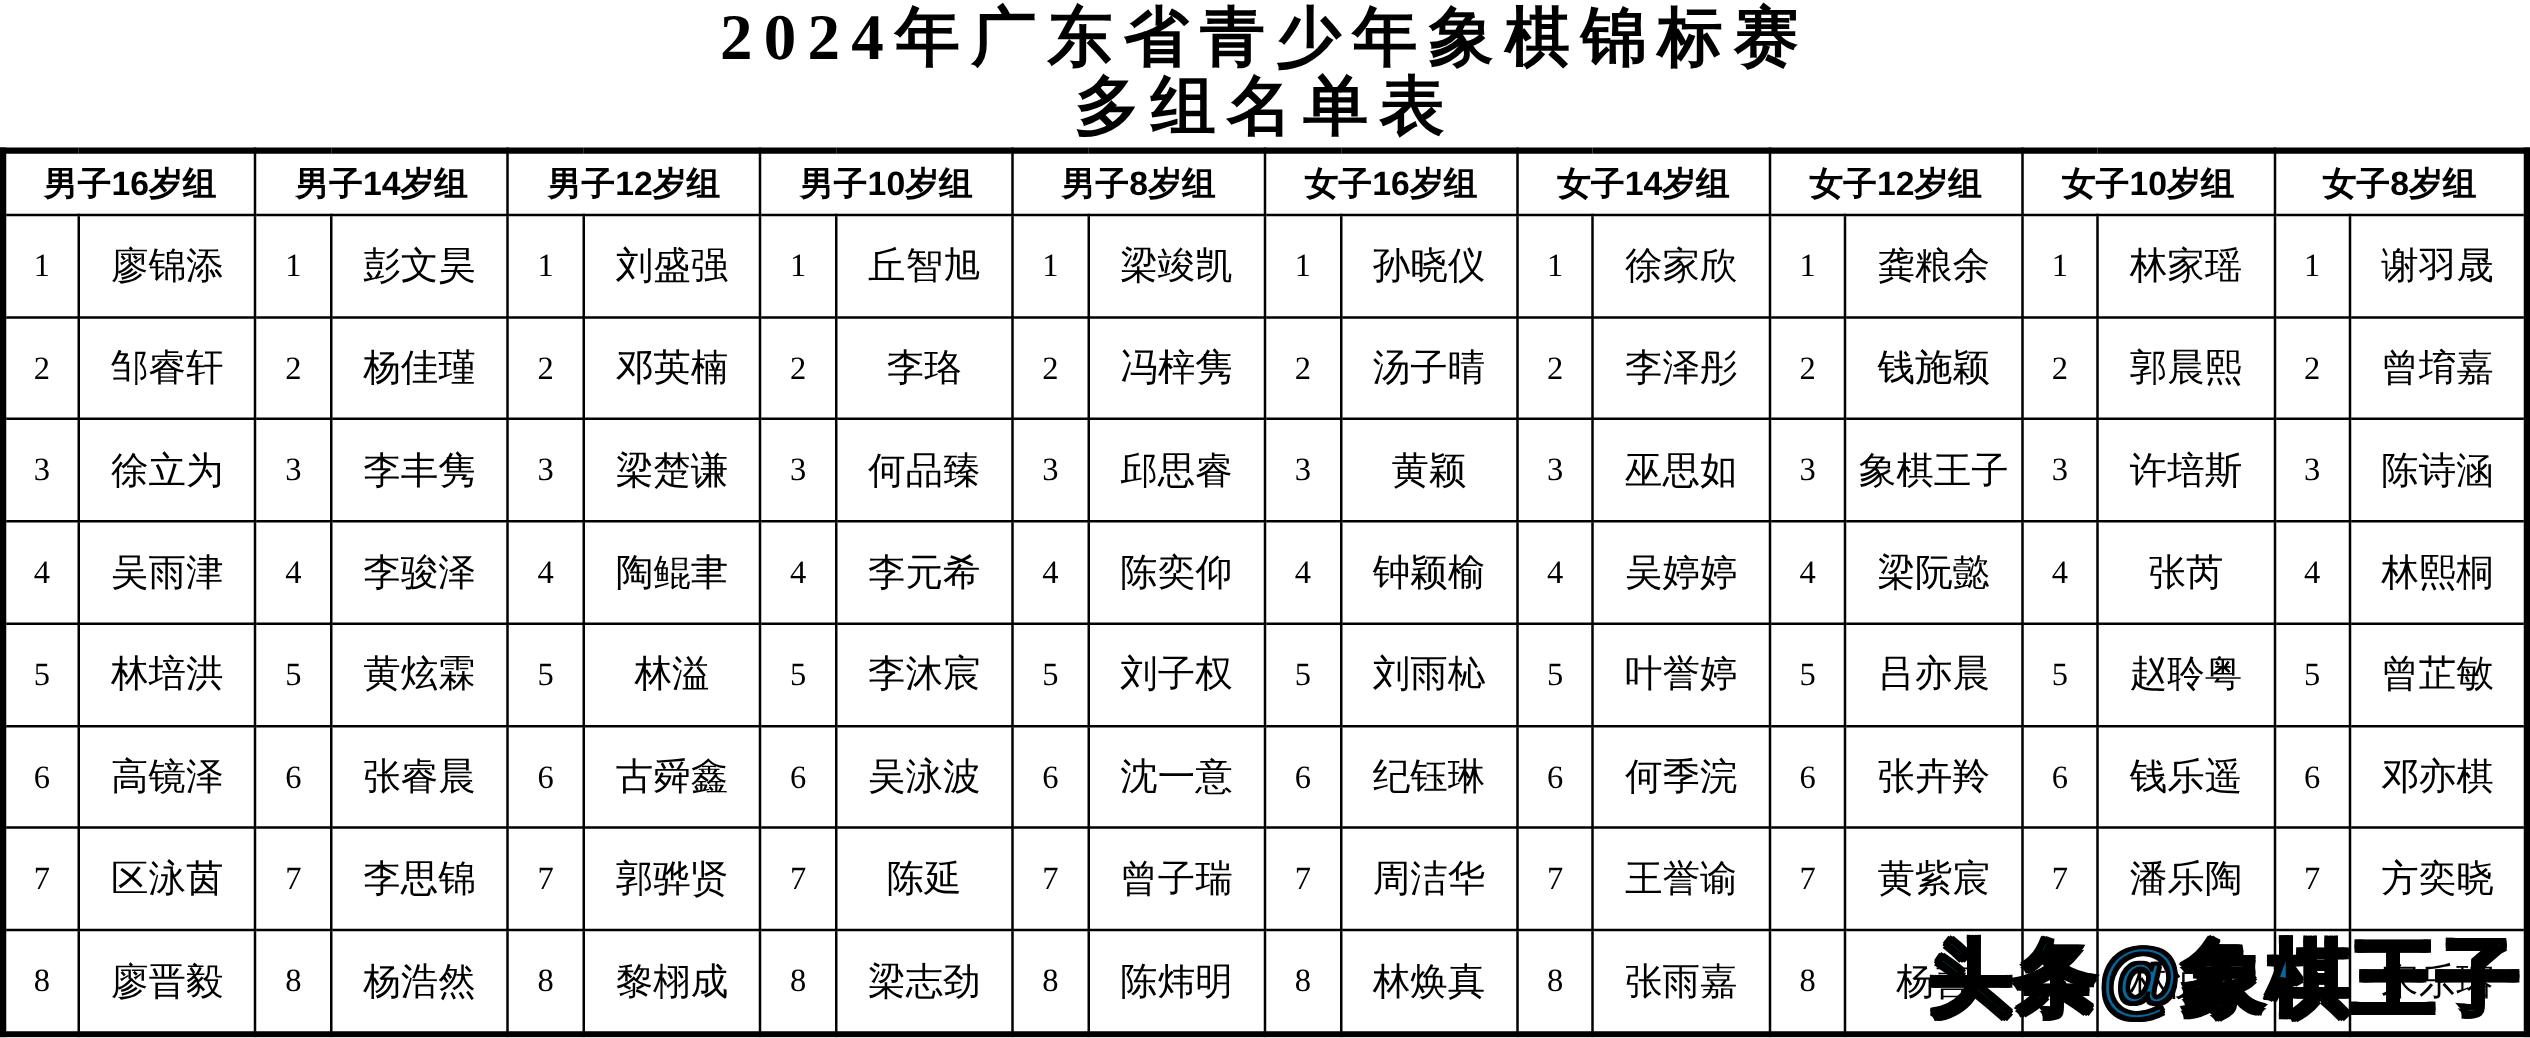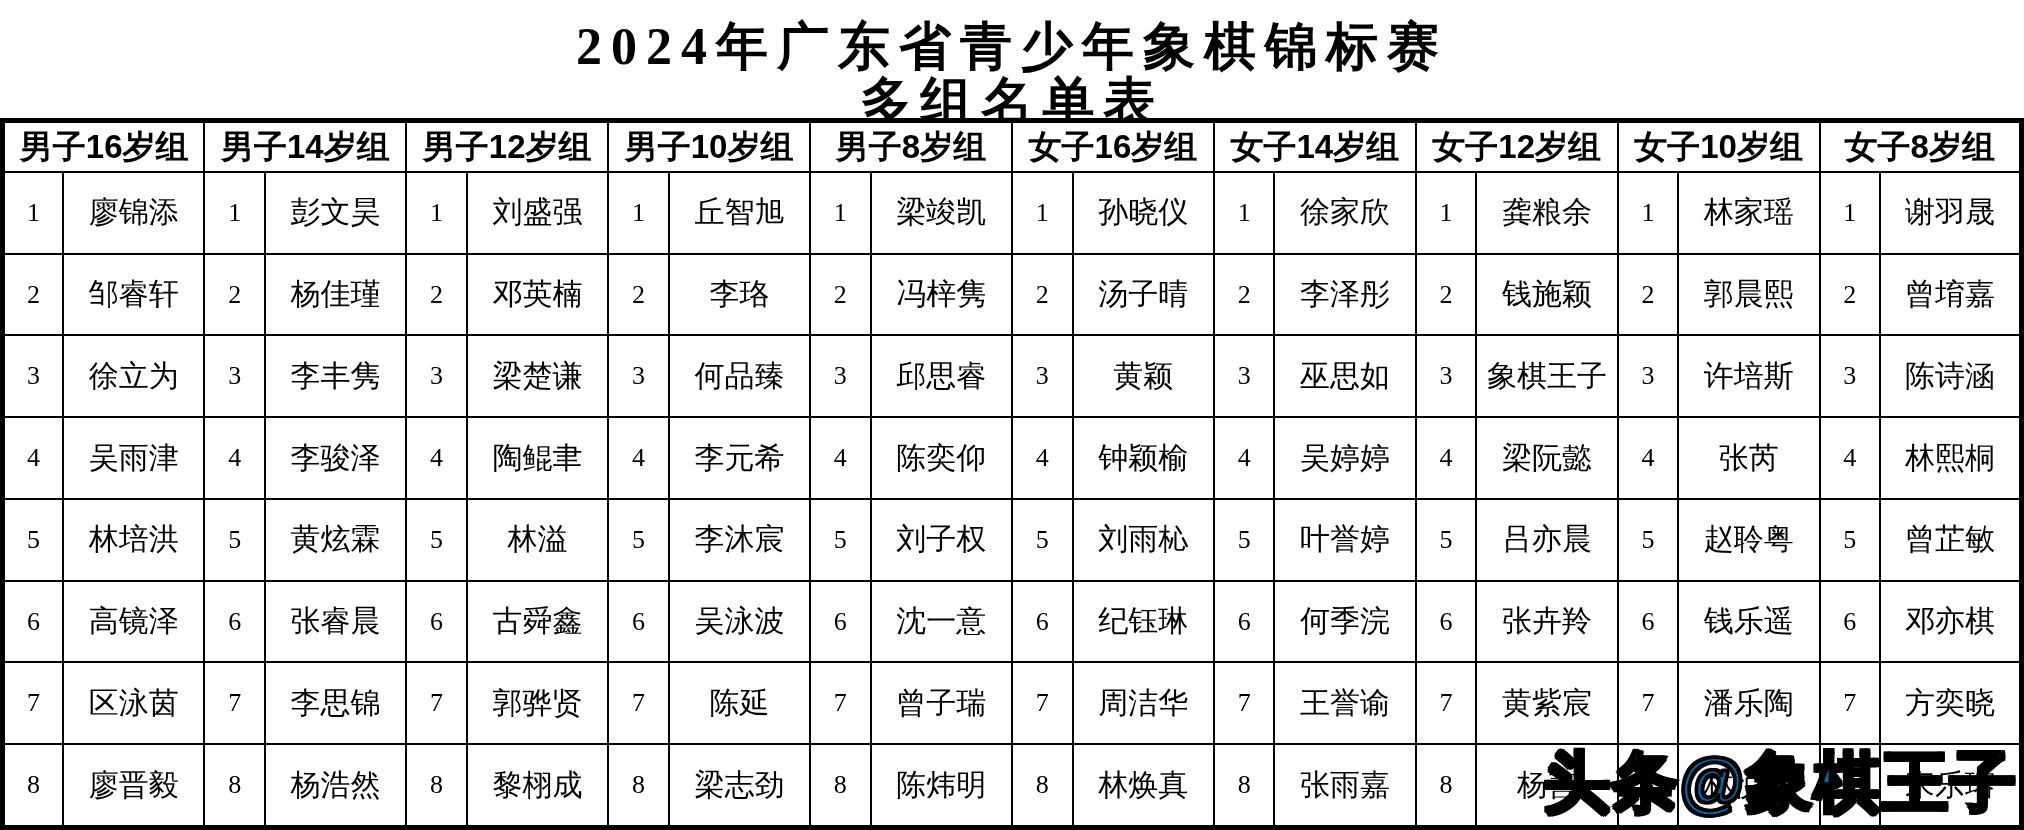--- a/index.html
+++ b/index.html
@@ -5,21 +5,21 @@
   html,body{margin:0;padding:0;background:#ffffff;}
   .page{
     position:relative;
     width:2024px;height:830px;
     background:#ffffff;
     overflow:hidden;
     font-family:"Liberation Serif","DejaVu Serif",serif;
     color:#000;
   }
   .title{
-    position:absolute;top:16px;left:0;right:0;height:118px;
+    position:absolute;top:0;left:0;right:0;height:118px;
     text-align:center;
     font-weight:bold;
     line-height:1.05;
   }
   .title-line1{
     font-size:52px;letter-spacing:9px;margin-top:4px;
     font-family:"Liberation Serif","DejaVu Serif",serif;
   }
   .title-line2{
     font-size:52px;letter-spacing:9px;
@@ -33,21 +33,21 @@
   }
   table.roster th, table.roster td{
     border:2px solid #000;
     text-align:center;vertical-align:middle;
     padding:0;overflow:hidden;white-space:nowrap;
   }
   table.roster{border:5px solid #000;}
   tr.group-row th{
     height:48px;
     font-family:"Liberation Sans","DejaVu Sans",sans-serif;
-    font-weight:bold;font-size:33px;
+    font-weight:bold;font-size:27px;
   }
   tr.colhead-row th{
     height:42px;
     font-family:"Liberation Sans","DejaVu Sans",sans-serif;
     font-weight:bold;font-size:26px;
     border-bottom:4px solid #000;
   }
   tbody td{height:77px;}
   td.rank-cell{
     font-size:26px;

